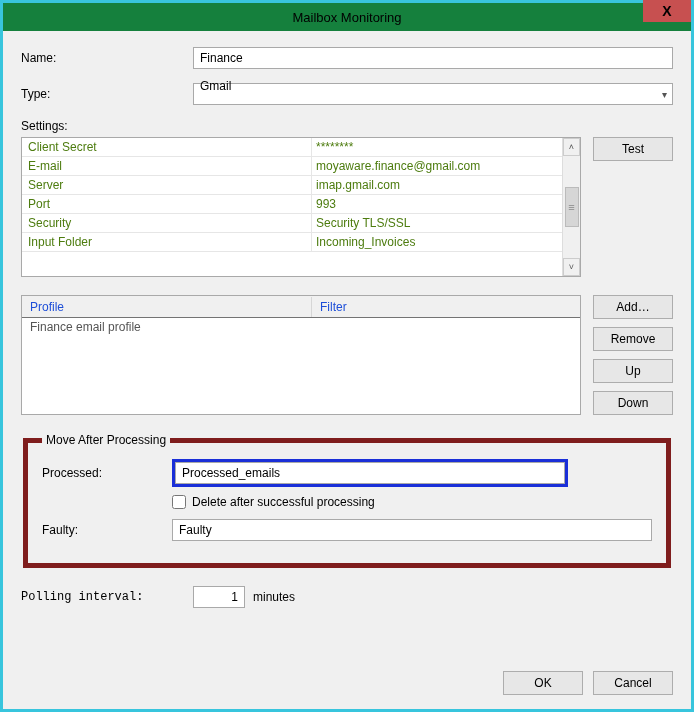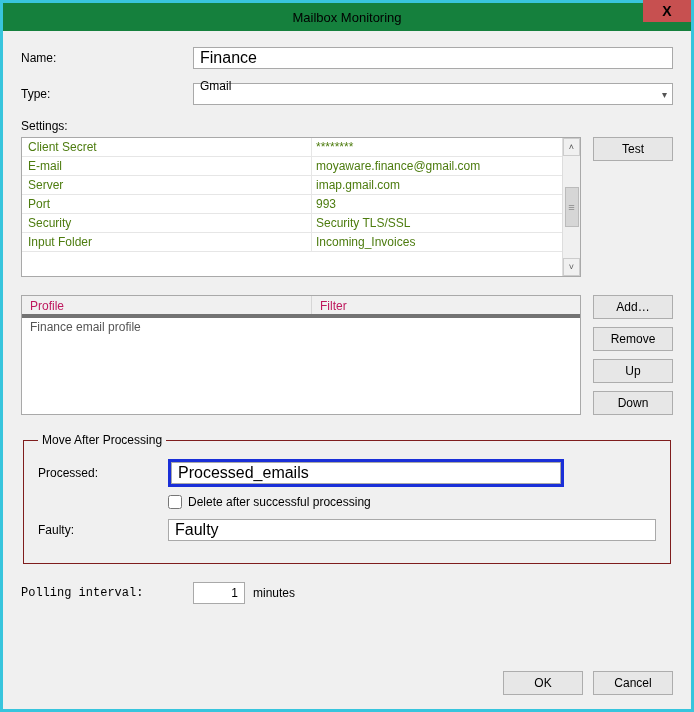--- a/index.html
+++ b/index.html
@@ -58,21 +58,21 @@
     width: 172px;
     color: #000;
   }
   .text-input {
     flex: 1;
     height: 22px;
     border: 1px solid #a9a9a9;
     background: #fff;
     padding: 1px 6px;
     font-family: inherit;
-    font-size: 16px;
+    font-size: 12px;
     outline: none;
   }
   .select-wrap {
     flex: 1;
     position: relative;
   }
   .select-input {
     width: 100%;
     height: 22px;
     border: 1px solid #a9a9a9;
@@ -182,23 +182,24 @@
   }
   .profiles-grid-wrap {
     border: 1px solid #a9a9a9;
     background: #fff;
     width: 560px;
     height: 120px;
   }
   .profiles-header {
     display: flex;
     background: #f0f0f0;
-    border-bottom: 4px solid #737373;
-    height: 22px;
-    color: #be185d;
+    border-bottom: 1px solid #737373;
+    height: 22px;
+    color: #1d4ed8;
+    align-items: flex-end;
   }
   .profiles-header .ph1 {
     width: 290px;
     padding: 3px 8px;
     border-right: 1px solid #d6d6d6;
   }
   .profiles-header .ph2 {
     flex: 1;
     padding: 3px 8px;
   }
@@ -215,21 +216,21 @@
     flex: 1;
     padding: 2px 8px;
   }
   .btn-stack {
     display: flex;
     flex-direction: column;
     gap: 8px;
   }
 
   fieldset.group {
-    border: 1px solid #7f1d1d;
+    border: 5px solid #7f1d1d;
     margin-top: 18px;
     padding: 12px 14px 14px 14px;
   }
   fieldset.group legend {
     padding: 0 4px;
     font-size: 12px;
     color: #000;
   }
   .group-row {
     display: flex;

